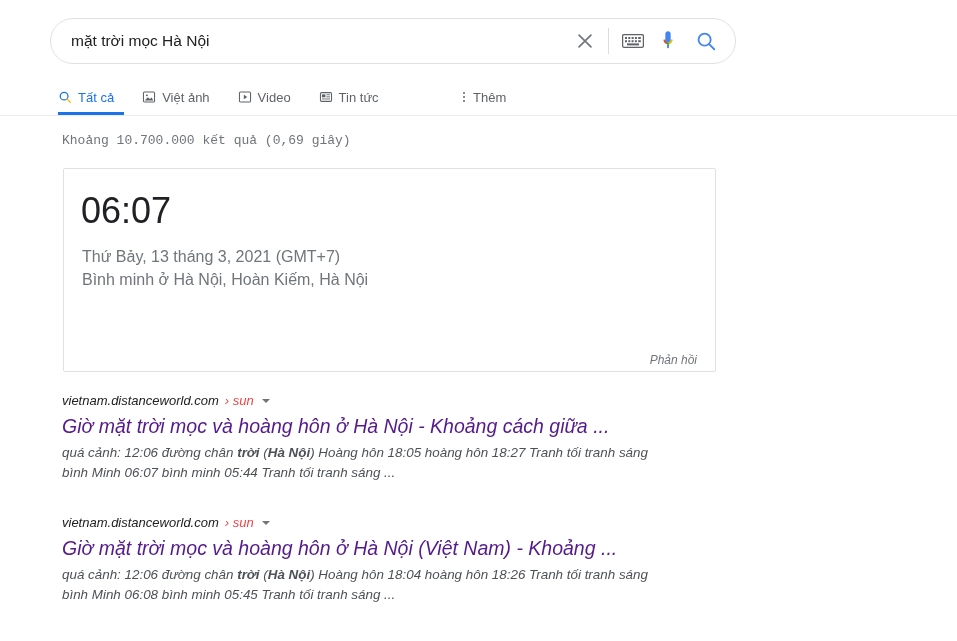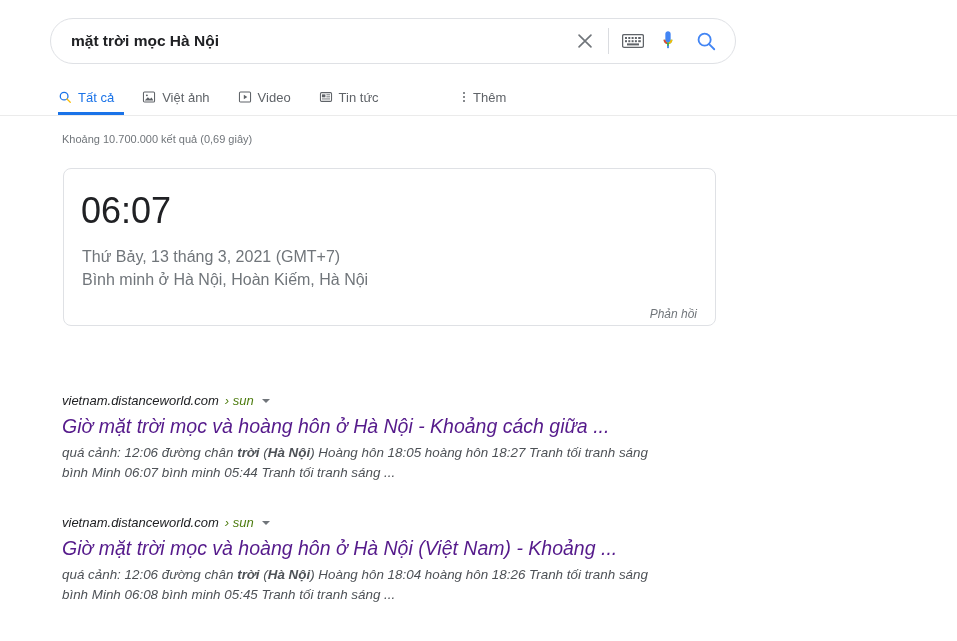--- a/index.html
+++ b/index.html
@@ -20,21 +20,20 @@
     background: #fff;
     display: flex; align-items: center;
   }
   .search-input {
     flex: 1 1 auto;
     border: none; outline: none; background: transparent;
     font-family: "Liberation Sans", sans-serif;
     font-size: 15.5px; color: #202124;
     padding: 0 10px 0 20px;
     height: 100%;
-    font-weight: bold;
   }
   .sb-icon { display: flex; align-items: center; justify-content: center; flex: 0 0 auto; }
   .clear-btn { width: 34px; height: 34px; cursor: pointer; }
   .divider-v { width: 1px; height: 26px; background: #dadce0; margin: 0 8px 0 6px; flex: 0 0 auto; }
   .kbd-btn { width: 32px; height: 32px; cursor: pointer; }
   .mic-btn { width: 34px; height: 34px; cursor: pointer; margin-left: 2px; }
   .go-btn  { width: 38px; height: 38px; cursor: pointer; margin-right: 10px; margin-left: 2px; }
 
   
   .tabs-row {
@@ -62,28 +61,28 @@
     font-size: 13px; color: #5f6368; height: 30px; cursor: pointer;
   }
   .dots { display: inline-flex; flex-direction: column; gap: 2px; align-items: center; }
   .dots i { width: 2px; height: 2px; background: #5f6368; border-radius: 50%; display: block; }
   .tabs-right { position: absolute; left: 588px; top: 0; display: flex; align-items: center; gap: 24px; height: 30px; }
   .tabs-right span { font-size: 13px; color: #5f6368; cursor: pointer; white-space: nowrap; }
 
   
   .stats {
     position: absolute; left: 62px; top: 133px;
-    font-size: 11px; color: #70757a;
+    font-size: 13px; color: #70757a; font-family: Liberation Mono, monospace;
   }
 
   
   .card {
     position: absolute; left: 63px; top: 168px;
-    width: 653px; height: 158px;
-    border: 1px solid #dfe1e5; border-radius: 8px;
+    width: 653px; height: 204px;
+    border: 1px solid #dfe1e5; border-radius: 2px;
     background: #fff;
   }
   .card-time {
     position: absolute; left: 17px; top: 21px;
     font-size: 36px; color: #202124; letter-spacing: 0px; line-height: 42px;
   }
   .card-lines {
     position: absolute; left: 18px; top: 76px;
     font-size: 16px; color: #70757a; line-height: 23px;
   }
@@ -92,21 +91,21 @@
     font-size: 12px; color: #70757a; font-style: italic; cursor: pointer;
   }
 
   
   .results { position: absolute; left: 62px; top: 392px; width: 600px; font-style: italic; }
   .result { margin-bottom: 31px; }
   .result-url {
     display: flex; align-items: center; gap: 6px;
     font-size: 13px; color: #202124; line-height: 18px;
   }
-  .result-url .crumb { color: #4d7c0f; }
+  .result-url .crumb { color: #ef4444; }
   .caret {
     width: 0; height: 0;
     border-left: 4px solid transparent; border-right: 4px solid transparent;
     border-top: 4px solid #70757a; cursor: pointer; margin-left: 2px;
   }
   .result-title {
     display: block; margin-top: 3px;
     font-size: 19.5px; line-height: 26px;
     color: #551a8b; text-decoration: none; cursor: pointer;
   }

